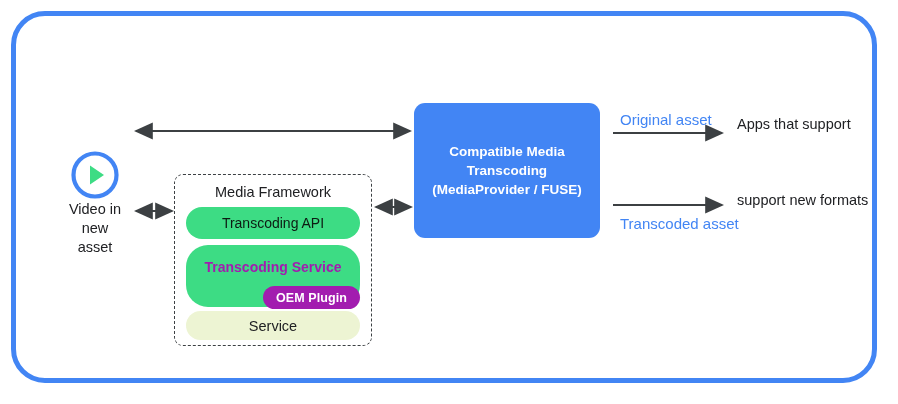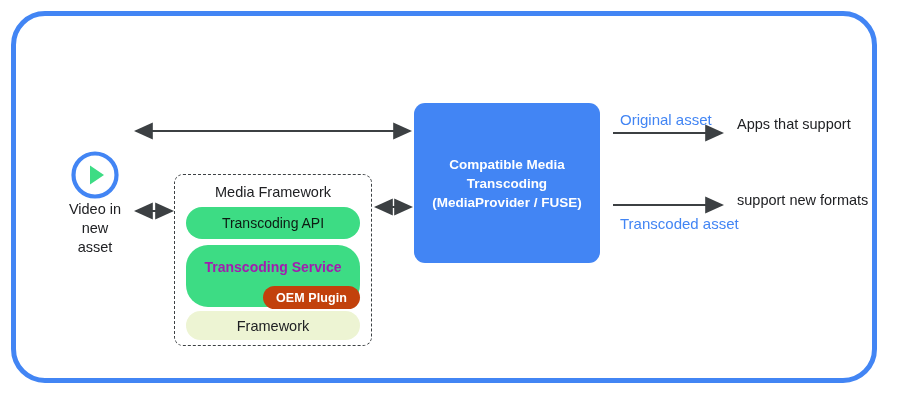--- a/index.html
+++ b/index.html
@@ -116,21 +116,21 @@
     width: 100%;
     text-align: center;
   }
   #oem-plugin {
     position: absolute;
     right: 0px;
     bottom: -2px;
     width: 97px;
     height: 23px;
     border-radius: 12px;
-    background: #c2410c;
+    background: #a21caf;
     color: #ffffff;
     font-weight: bold;
     font-size: 12.5px;
     display: flex;
     align-items: center;
     justify-content: center;
     letter-spacing: 0.1px;
   }
   #hardware {
     top: 136px;
@@ -139,21 +139,21 @@
     color: #202124;
     font-size: 14.5px;
     border-radius: 15px;
   }
 
   
   #cmt-box {
     left: 414px;
     top: 103px;
     width: 186px;
-    height: 160px;
+    height: 135px;
     background: #4285f4;
     border-radius: 11px;
     display: flex;
     align-items: center;
     justify-content: center;
     text-align: center;
     color: #ffffff;
     font-weight: bold;
     font-size: 13.5px;
     line-height: 19px;
@@ -226,21 +226,21 @@
   <div class="abs" id="media-framework">
     <div id="media-framework-title">Media Framework</div>
 
     <div class="stack-box" id="transcoding-api">Transcoding API</div>
 
     <div class="stack-box" id="transcoding-service">
       <span id="transcoding-service-label">Transcoding Service</span>
       <span id="oem-plugin">OEM Plugin</span>
     </div>
 
-    <div class="stack-box" id="hardware">Framework</div>
+    <div class="stack-box" id="hardware">Service</div>
   </div>
 
   <div class="abs" id="cmt-box">
     <div>
       <div>Compatible Media</div>
       <div>Transcoding</div>
       <div>(MediaProvider / FUSE)</div>
     </div>
   </div>
 

